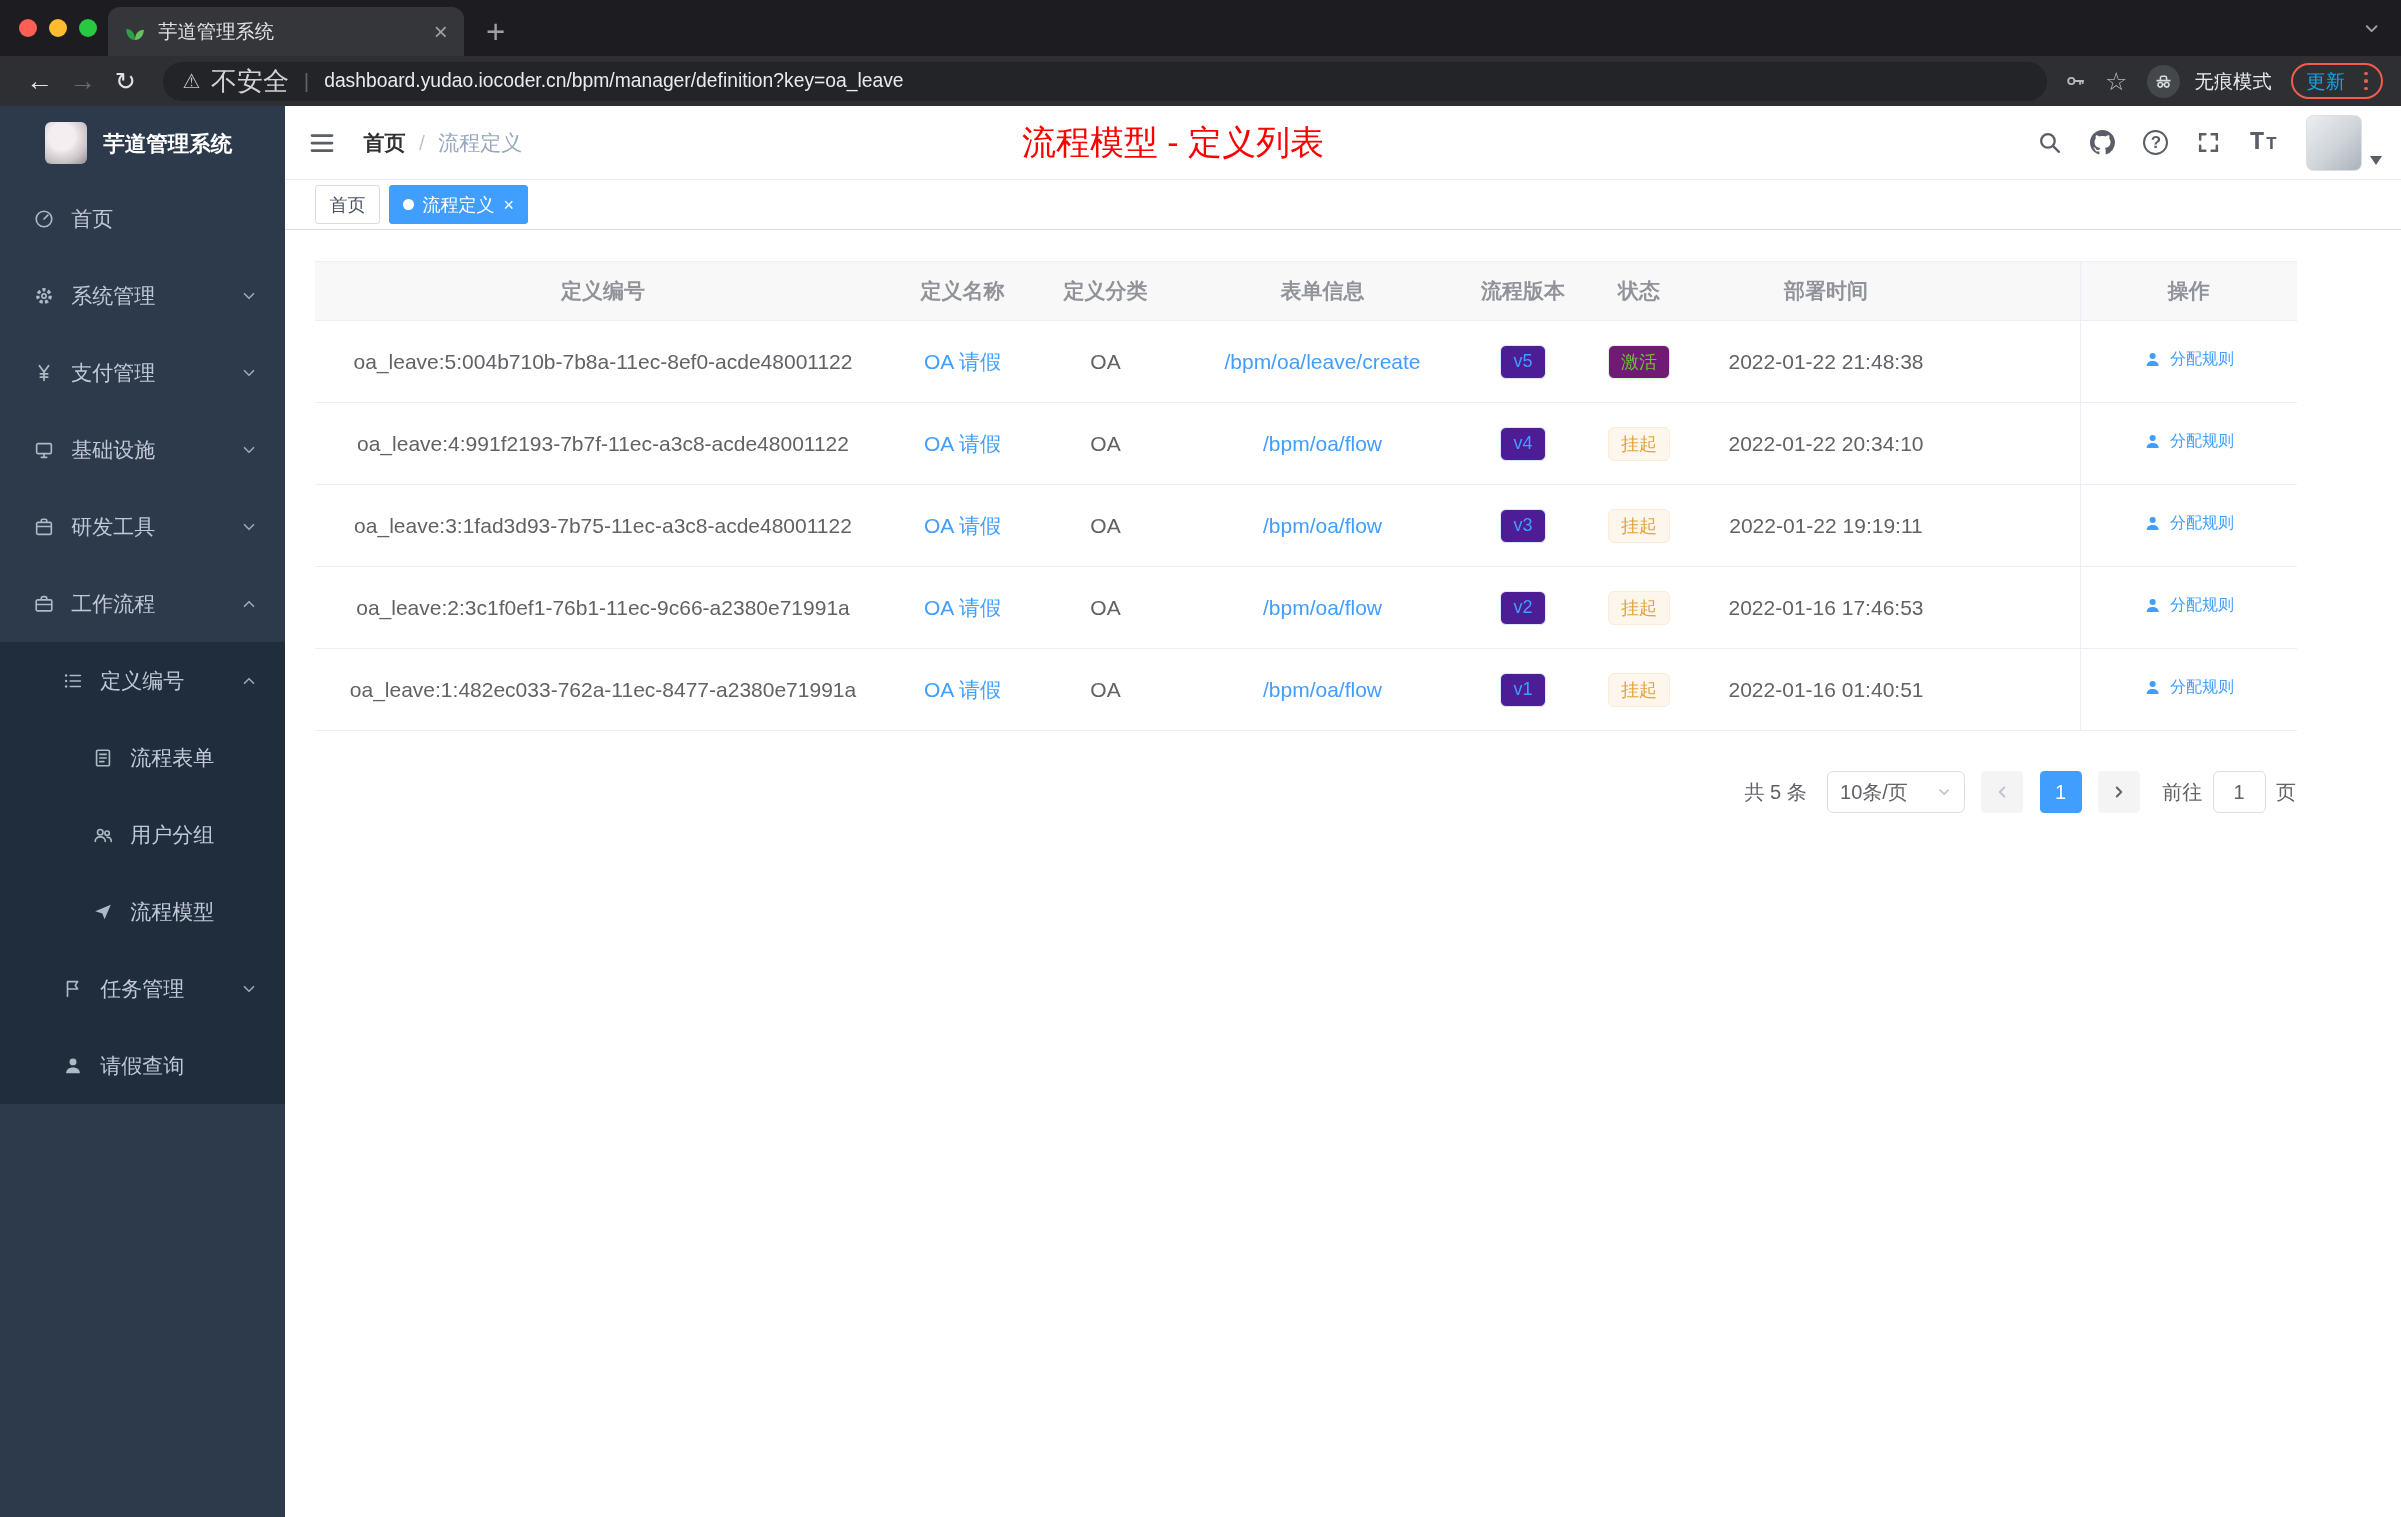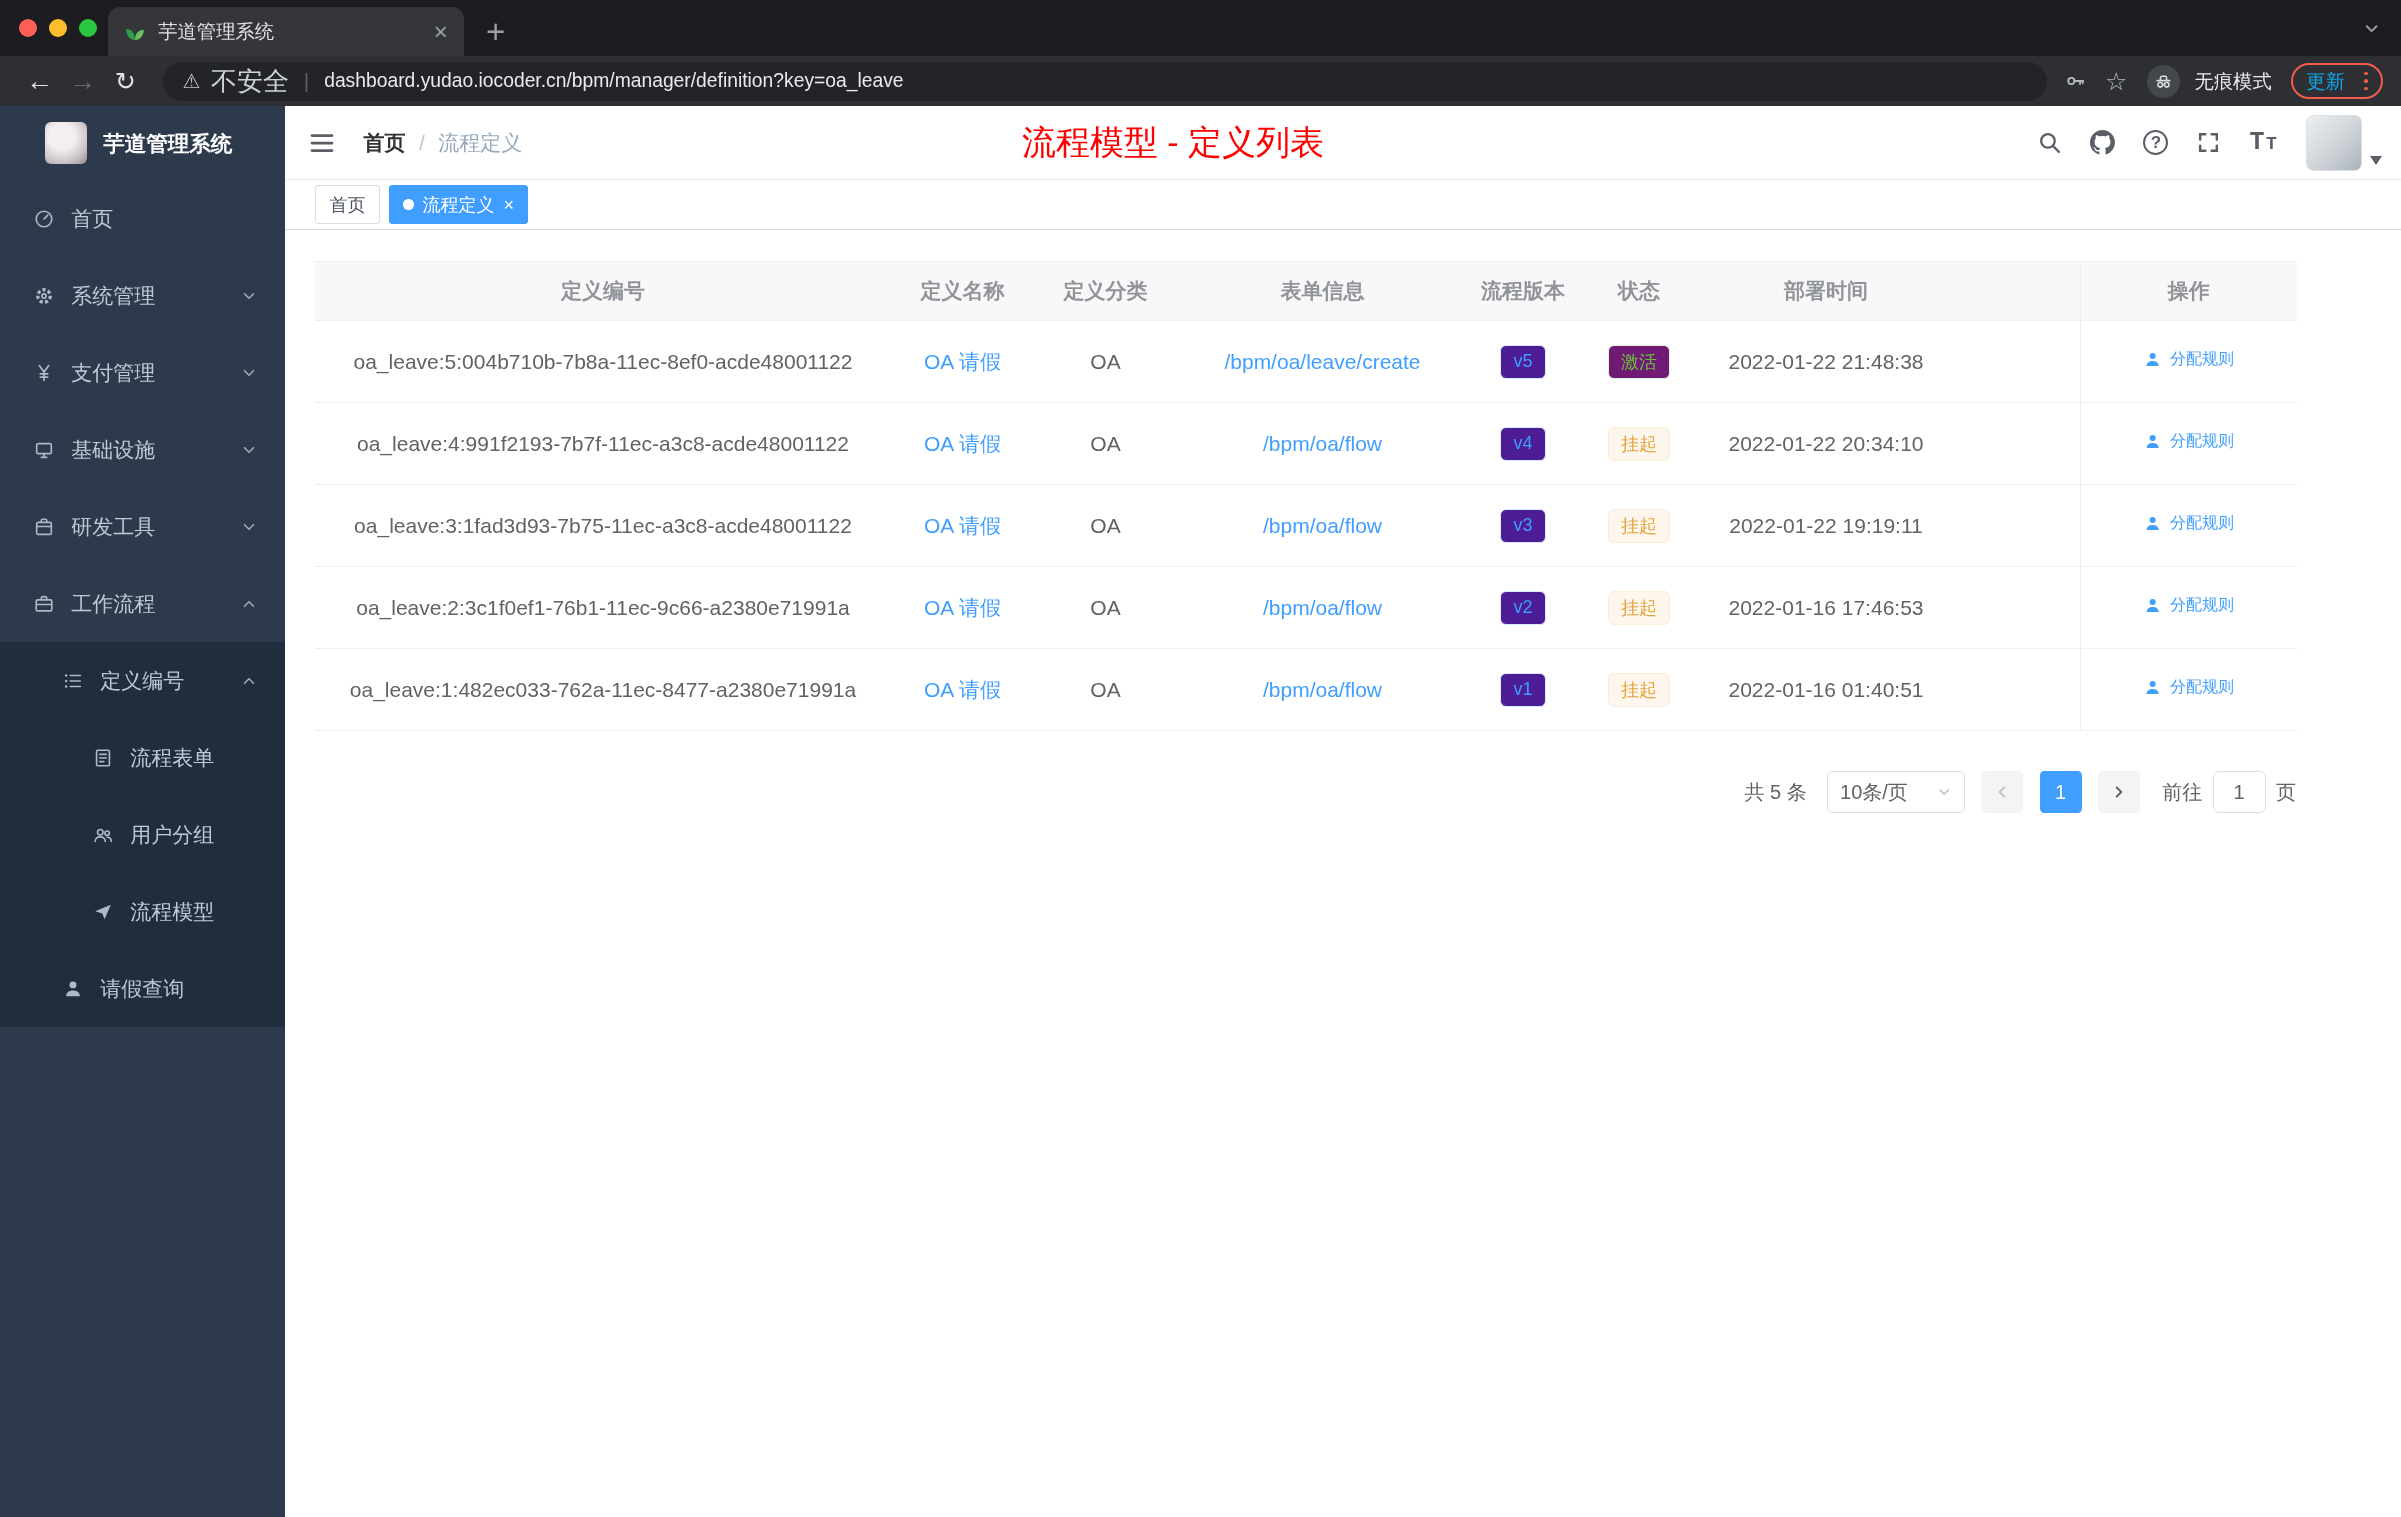--- a/index.html
+++ b/index.html
@@ -299,20 +299,33 @@
           </span>
           <span class="mi-label">用户分组</span>
         </div>
         <div class="menu-item level3 dark">
           <span class="mi-icon">
             <svg viewBox="0 0 24 24" fill="currentColor">
               <path d="M3.5 11.2L20.5 4l-6.8 16-2.4-6.4z"></path>
             </svg>
           </span>
           <span class="mi-label">流程模型</span>
+        </div>
+        <div class="menu-item level2 dark">
+          <span class="mi-icon">
+            <svg viewBox="0 0 24 24" fill="none" stroke="currentColor" stroke-width="1.8" stroke-linecap="round" stroke-linejoin="round">
+              <path d="M6 20V4h11l-2.5 4L17 12H6"></path>
+            </svg>
+          </span>
+          <span class="mi-label">任务管理</span>
+          <span class="mi-arrow down">
+            <svg viewBox="0 0 24 24">
+              <path d="M6 9l6 6 6-6" fill="none" stroke="currentColor" stroke-width="2.2" stroke-linecap="round" stroke-linejoin="round"></path>
+            </svg>
+          </span>
         </div>
         <div class="menu-item level2 dark">
           <span class="mi-icon">
             <svg viewBox="0 0 24 24" fill="currentColor">
               <circle cx="12" cy="7.5" r="3.8"></circle>
               <path d="M4.5 20c0-4 3.2-6.3 7.5-6.3s7.5 2.3 7.5 6.3z"></path>
             </svg>
           </span>
           <span class="mi-label">请假查询</span>
         </div>

